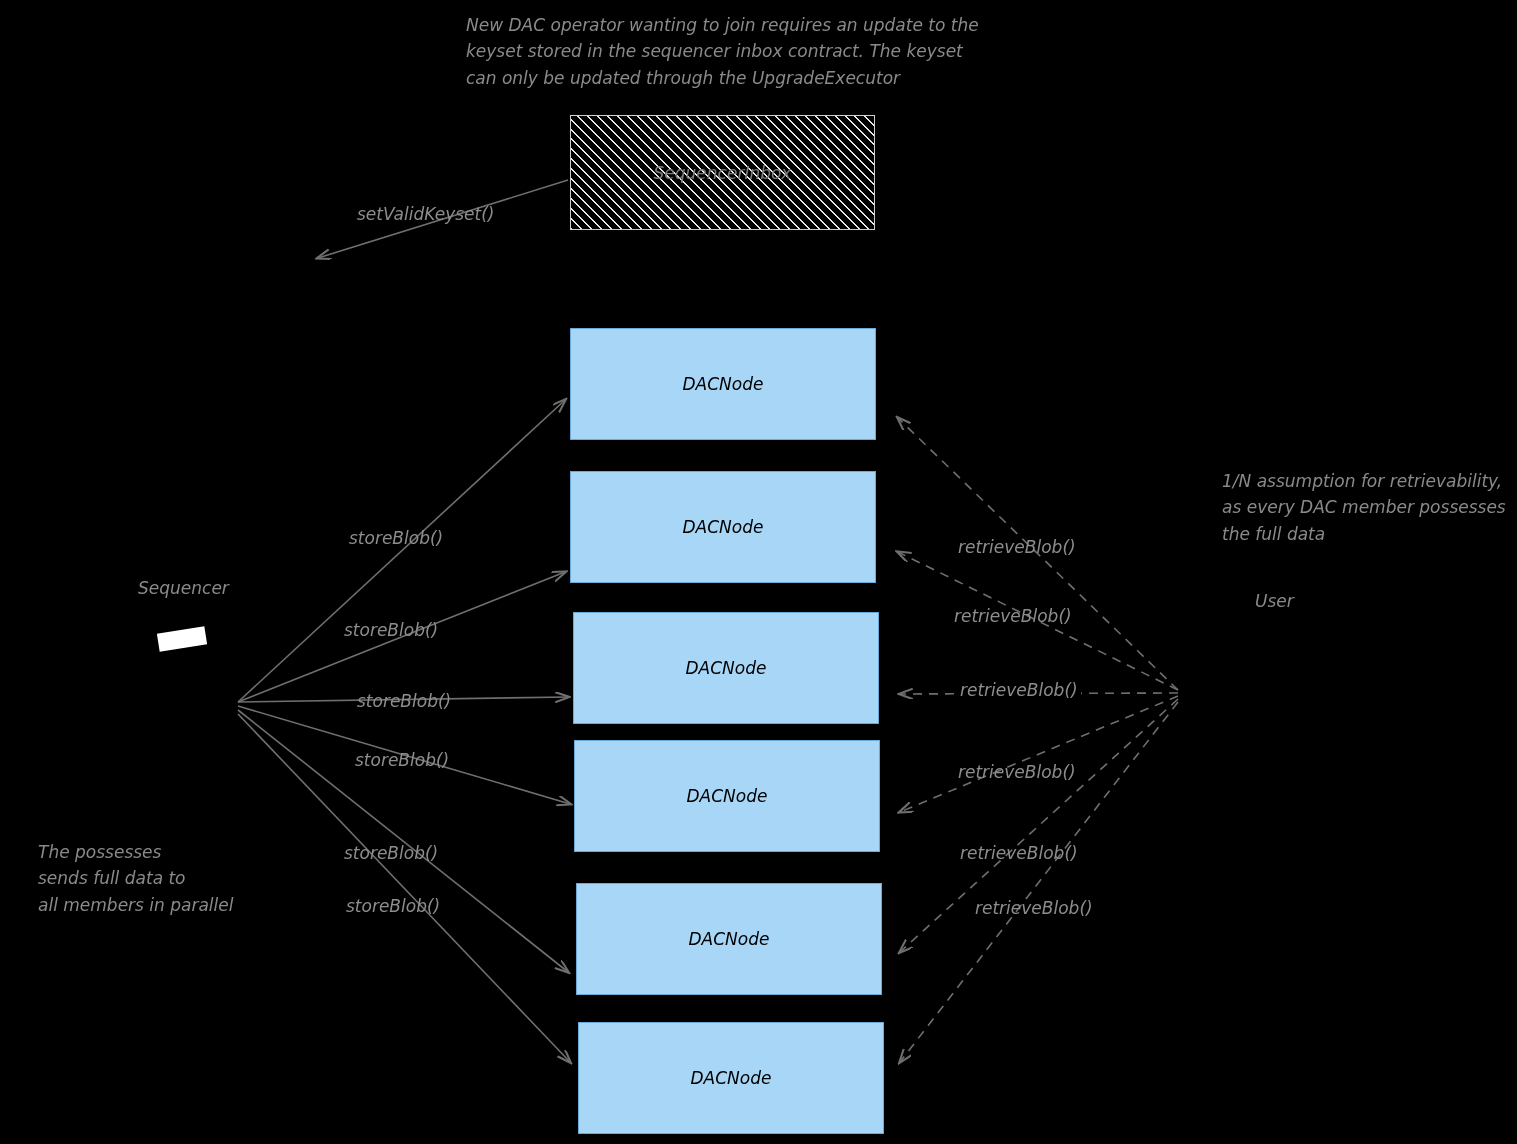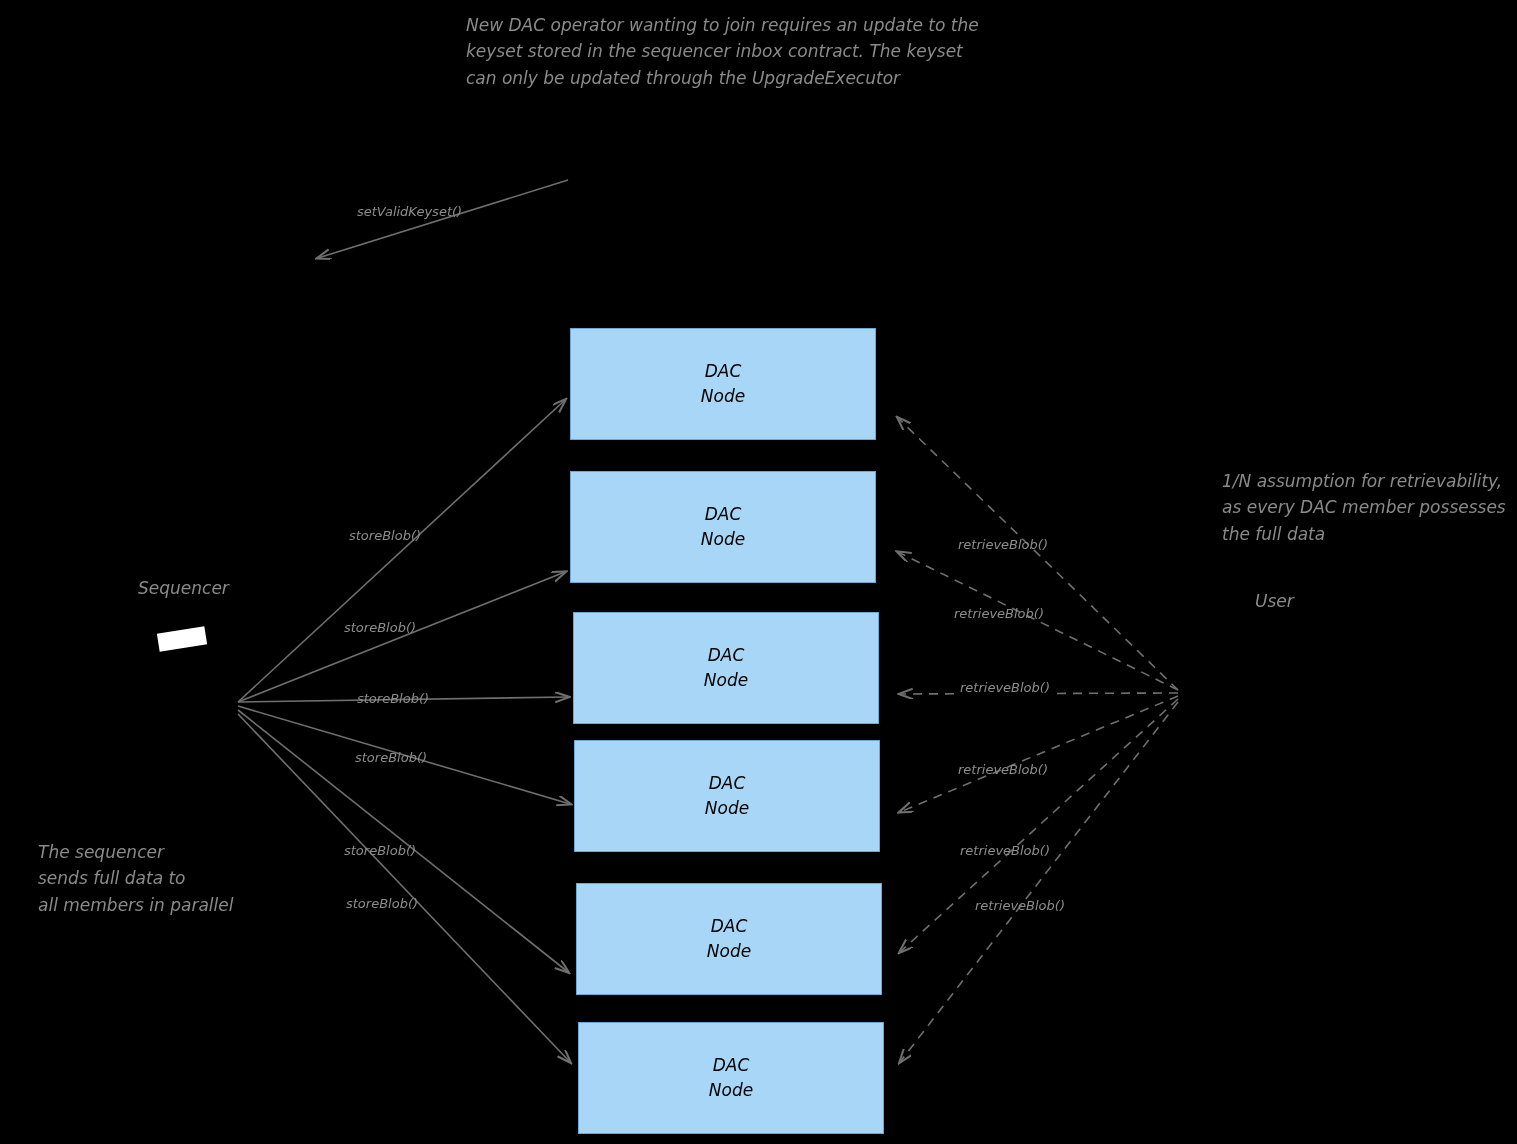--- a/index.html
+++ b/index.html
@@ -22,21 +22,21 @@
     top: 0;
     width: 1517px;
     height: 1144px;
     pointer-events: none;
   }
   .node-box {
     position: absolute;
     background: #a8d6f7;
     border: 1px solid #6aa9d8;
     display: flex;
-    flex-direction: column;
+    flex-direction: row;
     align-items: center;
     justify-content: center;
     color: #000000;
     font-size: 17px;
     font-style: italic;
     line-height: 1.45;
     font-family: "DejaVu Sans", sans-serif;
   }
   .upgrade-box {
     position: absolute;
@@ -71,21 +71,21 @@
     position: absolute;
     color: #8a8a8a;
     font-size: 17px;
     font-style: italic;
     line-height: 1.52;
     white-space: pre;
     font-family: "DejaVu Sans", sans-serif;
   }
   .label.op {
     color: #8d8d8d;
-    font-size: 13px;
+    font-size: 17px;
   }
   .note {
     position: absolute;
     color: #8a8a8a;
     font-size: 17px;
     font-style: italic;
     line-height: 1.55;
     white-space: pre;
     font-family: "DejaVu Sans", sans-serif;
   }
@@ -121,20 +121,23 @@
     <path d="M1178,693 L900,694" fill="none" stroke="#6f6f6f" stroke-width="1.6" stroke-dasharray="9 7" marker-end="url(#arrow)"></path>
     <path d="M1178,696 L900,812" fill="none" stroke="#6f6f6f" stroke-width="1.6" stroke-dasharray="9 7" marker-end="url(#arrow)"></path>
     <path d="M1178,699 L900,952" fill="none" stroke="#6f6f6f" stroke-width="1.6" stroke-dasharray="9 7" marker-end="url(#arrow)"></path>
     <path d="M1178,702 L900,1062" fill="none" stroke="#6f6f6f" stroke-width="1.6" stroke-dasharray="9 7" marker-end="url(#arrow)"></path>
   </svg>
 
   <div class="note" style="left:466px; top:12px;">New DAC operator wanting to join requires an update to the
 keyset stored in the sequencer inbox contract. The keyset
 can only be updated through the UpgradeExecutor</div>
 
+  <div class="hatch-box" style="left:570px; top:115px; width:303px; height:113px;">
+    <span>SequencerInbox</span>
+  </div>
 
 
   <div class="label op" style="left:357px; top:202px;">setValidKeyset()</div>
 
   <div class="node-box" style="left:570px; top:328px; width:304px; height:110px;">
     <span>DAC</span>
     <span>Node</span>
   </div>
   <div class="node-box" style="left:570px; top:471px; width:304px; height:110px;">
     <span>DAC</span>
@@ -172,17 +175,17 @@
   <div class="label op" style="left:958px; top:535px;">retrieveBlob()</div>
   <div class="label op" style="left:954px; top:604px;">retrieveBlob()</div>
   <div class="label op" style="left:957px; top:678px; background:#000000; padding:0 3px;">retrieveBlob()</div>
   <div class="label op" style="left:958px; top:760px;">retrieveBlob()</div>
   <div class="label op" style="left:960px; top:841px;">retrieveBlob()</div>
   <div class="label op" style="left:975px; top:896px;">retrieveBlob()</div>
 
   <div class="note" style="left:1178px; top:468px;margin-left:44px;">1/N assumption for retrievability,
 as every DAC member possesses
 the full data</div>
-  <div class="note" style="left:38px; top:839px;">The sequencer
+  <div class="note" style="left:38px; top:839px;">The possesses
 sends full data to
 all members in parallel</div>
 
 </div>
 
 </body></html>

